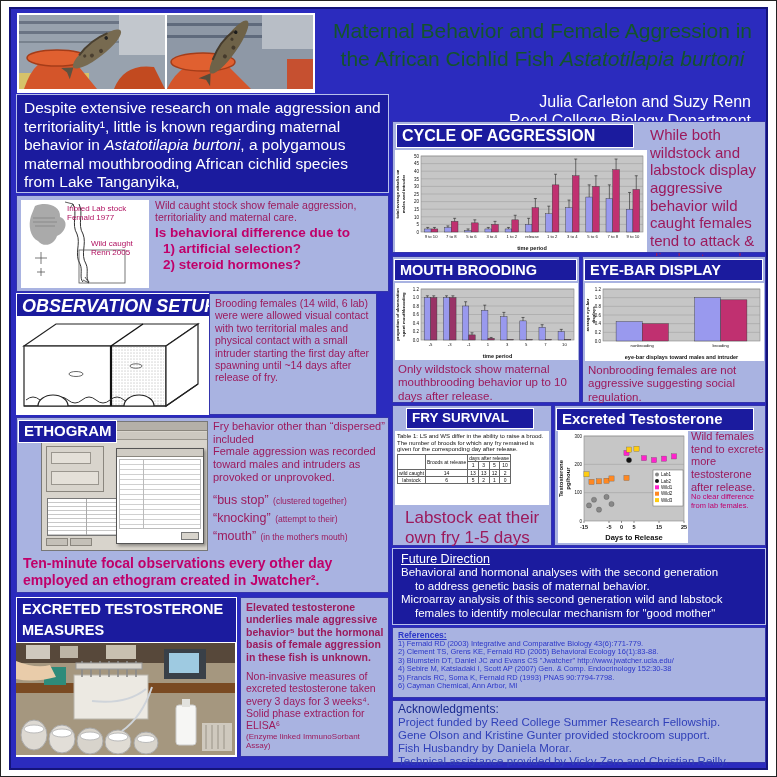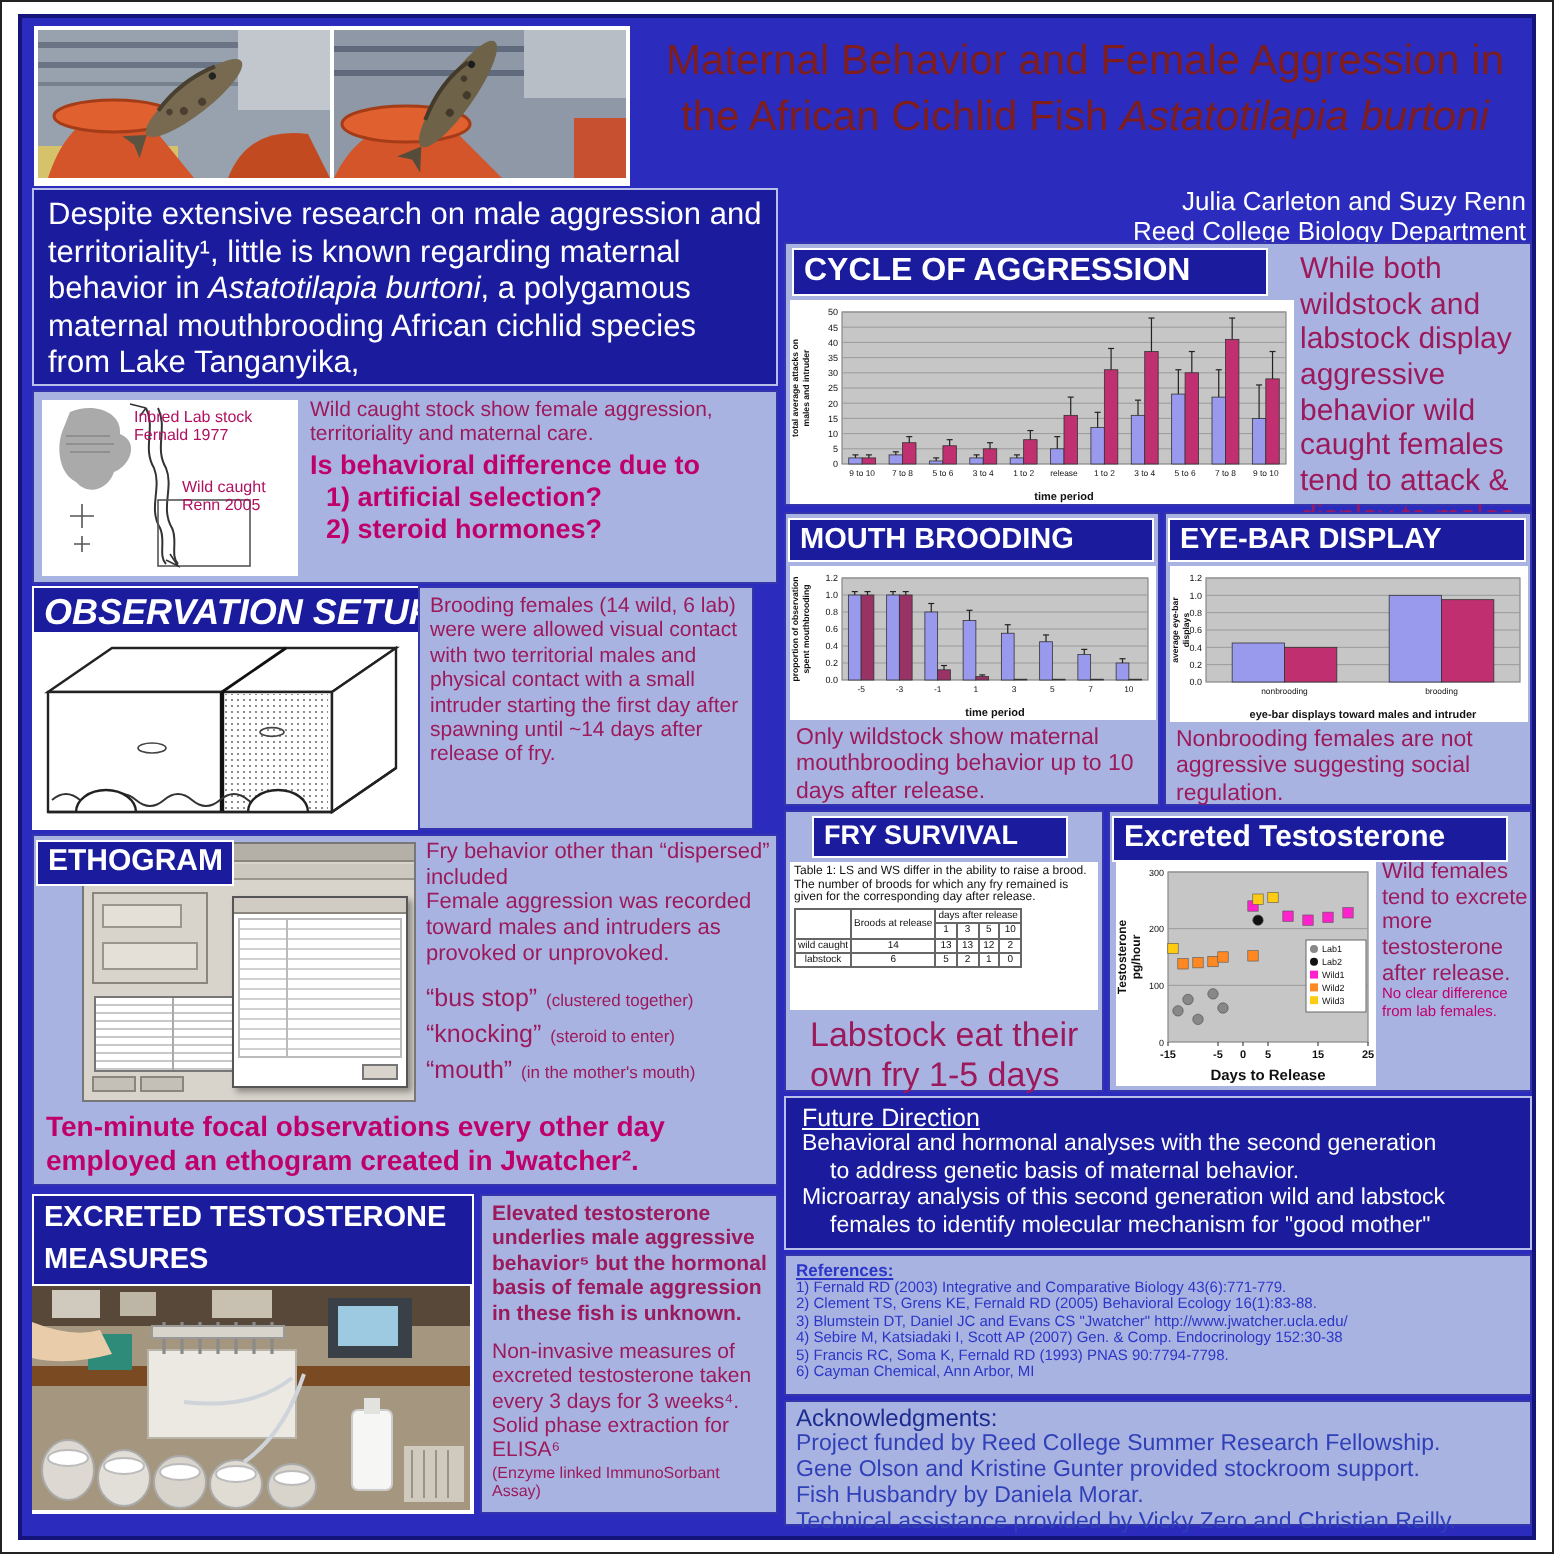--- a/index.html
+++ b/index.html
@@ -6,23 +6,23 @@
   body { font-family:"Liberation Sans", sans-serif; background:#e8e8e8; }
   #poster { position:relative; width:777px; height:777px; background:#ffffff; border:1px solid #222; overflow:hidden; }
   .bgfield { position:absolute; left:8px; top:6px; width:759px; height:763px; background:#2b2bbe; border:2px solid #14147a; }
   .abs { position:absolute; }
   .hdr { position:absolute; background:#1b1b9e; border:1px solid #ffffff; color:#fff; font-weight:bold; padding:1px 5px; line-height:1.25; white-space:nowrap; }
   .panel { position:absolute; background:#a9b3e1; border:1px solid #3434ac; }
   .whitebox { position:absolute; background:#ffffff; overflow:hidden; }
   .navybox { position:absolute; background:#1b1b9e; border:1px solid #b8c0ea; color:#ffffff; }
   .mag { color:#9c1a5c; }
   .magb { color:#c0006a; font-weight:bold; }
-  .title-wrap { position:absolute; left:318px; top:16px; width:447px; color:#7f1d1d; text-align:center; }
+  .title-wrap { position:absolute; left:318px; top:16px; width:447px; color:#14532d; text-align:center; }
   .title-line { font-size:21px; line-height:1.35; }
-  .authors { position:absolute; left:400px; top:92px; width:362px; text-align:right; color:#fff; font-size:13px; line-height:1.18; }
+  .authors { position:absolute; left:388px; top:92px; width:362px; text-align:right; color:#fff; font-size:16px; line-height:1.18; }
   .intro-text { font-size:15.5px; line-height:1.2; padding:4px 7px; }
   .small-note { font-size:8.5px; }
   .para { margin-bottom:7px; }
   .indent { padding-left:14px; }
   .future-line { font-size:11.5px; line-height:1.18; }
   .future-hdr { font-size:12.5px; text-decoration:underline; }
   .refs-hdr { font-size:8.5px; color:#2b36c8; text-decoration:underline; font-weight:bold; }
   .ref-line { font-size:7.5px; color:#2b36c8; line-height:1.12; }
   .ack-hdr { font-size:12px; color:#1b2b90; }
   .ack-line { font-size:11.5px; color:#3040b8; line-height:1.12; }
@@ -186,21 +186,21 @@
         <div class="jw-dlg-div"></div>
         <div class="jw-dlg-btn"></div>
       </div>
       <div class="jw-tab1"></div>
       <div class="jw-tab2"></div>
     </div>
     <div class="abs" style="left:196px;top:2px;width:174px;">
       <div class="mag" style="font-size:11px;line-height:1.15;">Fry behavior other than “dispersed” included</div>
       <div class="mag para" style="font-size:11px;line-height:1.15;">Female aggression was recorded toward males and intruders as provoked or unprovoked.</div>
       <div><span class="mag" style="font-size:12.5px;">“bus stop”</span> <span class="mag small-note">(clustered together)</span></div>
-      <div><span class="mag" style="font-size:12.5px;">“knocking”</span> <span class="mag small-note">(steroid to enter)</span></div>
+      <div><span class="mag" style="font-size:12.5px;">“knocking”</span> <span class="mag small-note">(attempt to their)</span></div>
       <div><span class="mag" style="font-size:12.5px;">“mouth”</span> <span class="mag small-note">(in the mother's mouth)</span></div>
     </div>
     <div class="abs" style="left:6px;top:137px;width:364px;">
       <div class="magb" style="font-size:14px;line-height:1.2;">Ten-minute focal observations every other day</div>
       <div class="magb" style="font-size:14px;line-height:1.2;">employed an ethogram created in Jwatcher².</div>
     </div>
   </div>
   <div class="hdr" style="left:17px;top:419px;width:99px;font-size:15px;">ETHOGRAM</div>
 
   <div class="hdr" style="left:15px;top:596px;width:221px;height:46px;font-size:14.5px;white-space:normal;line-height:1.45;">

